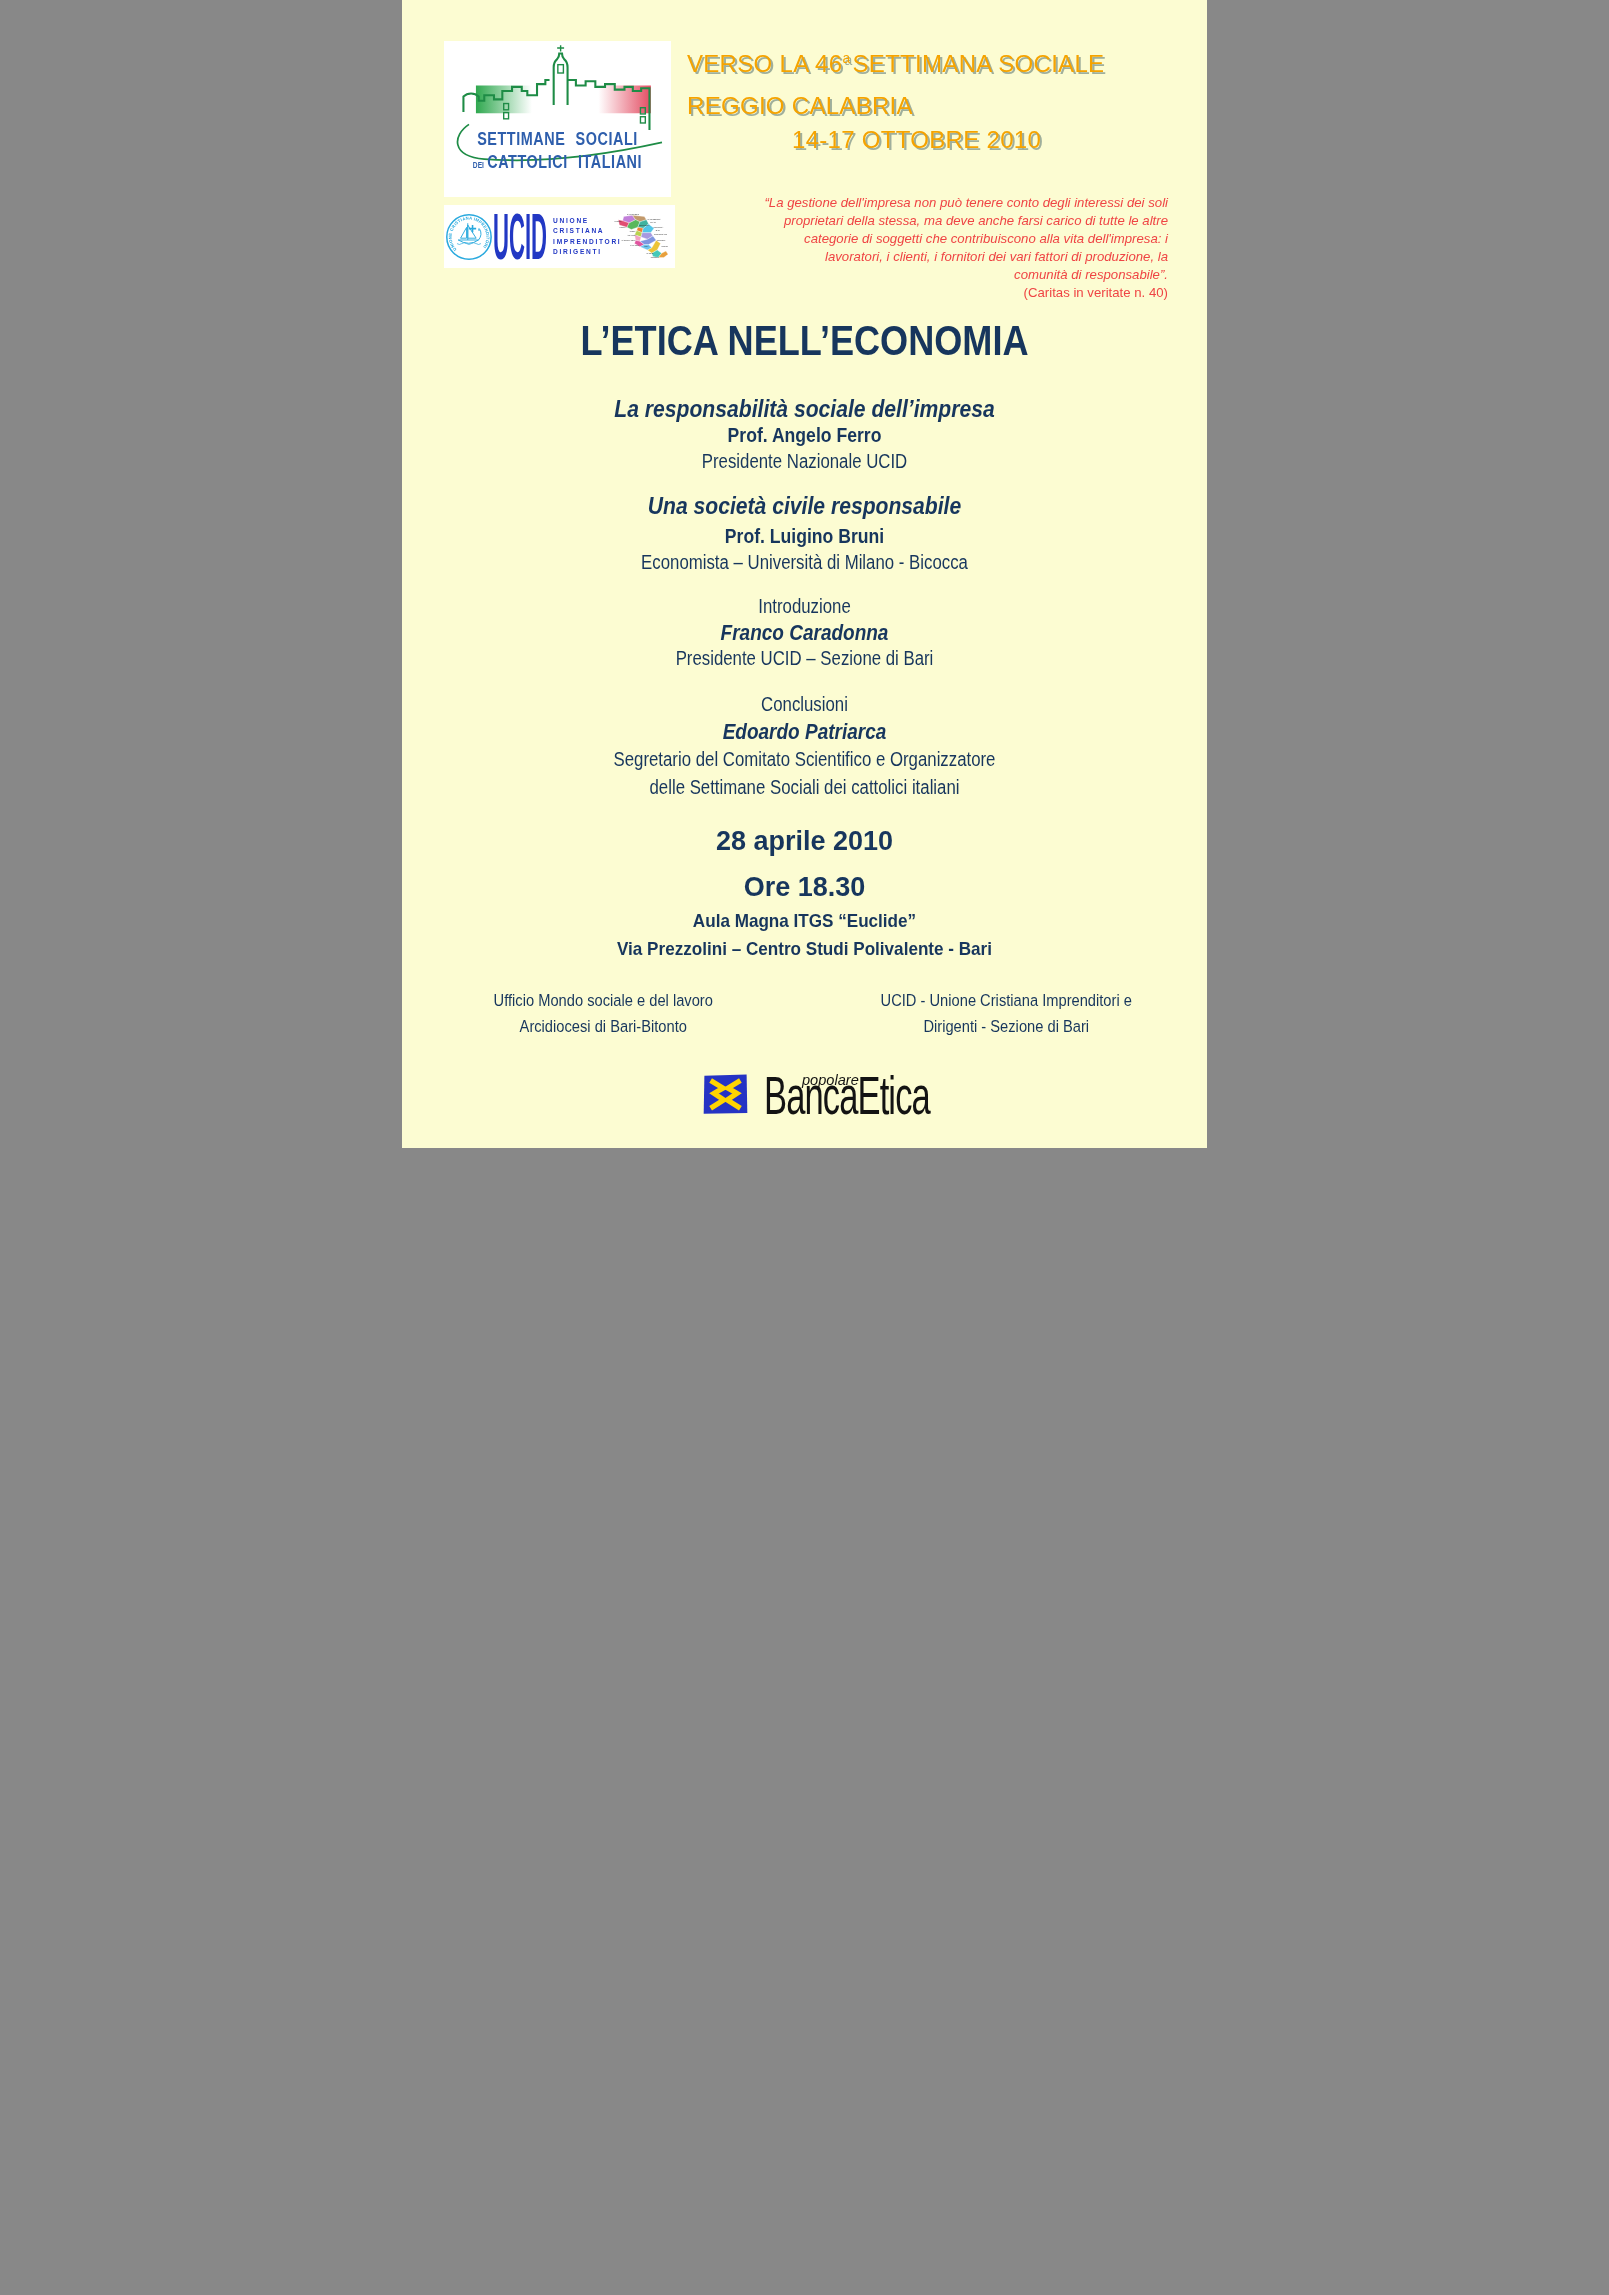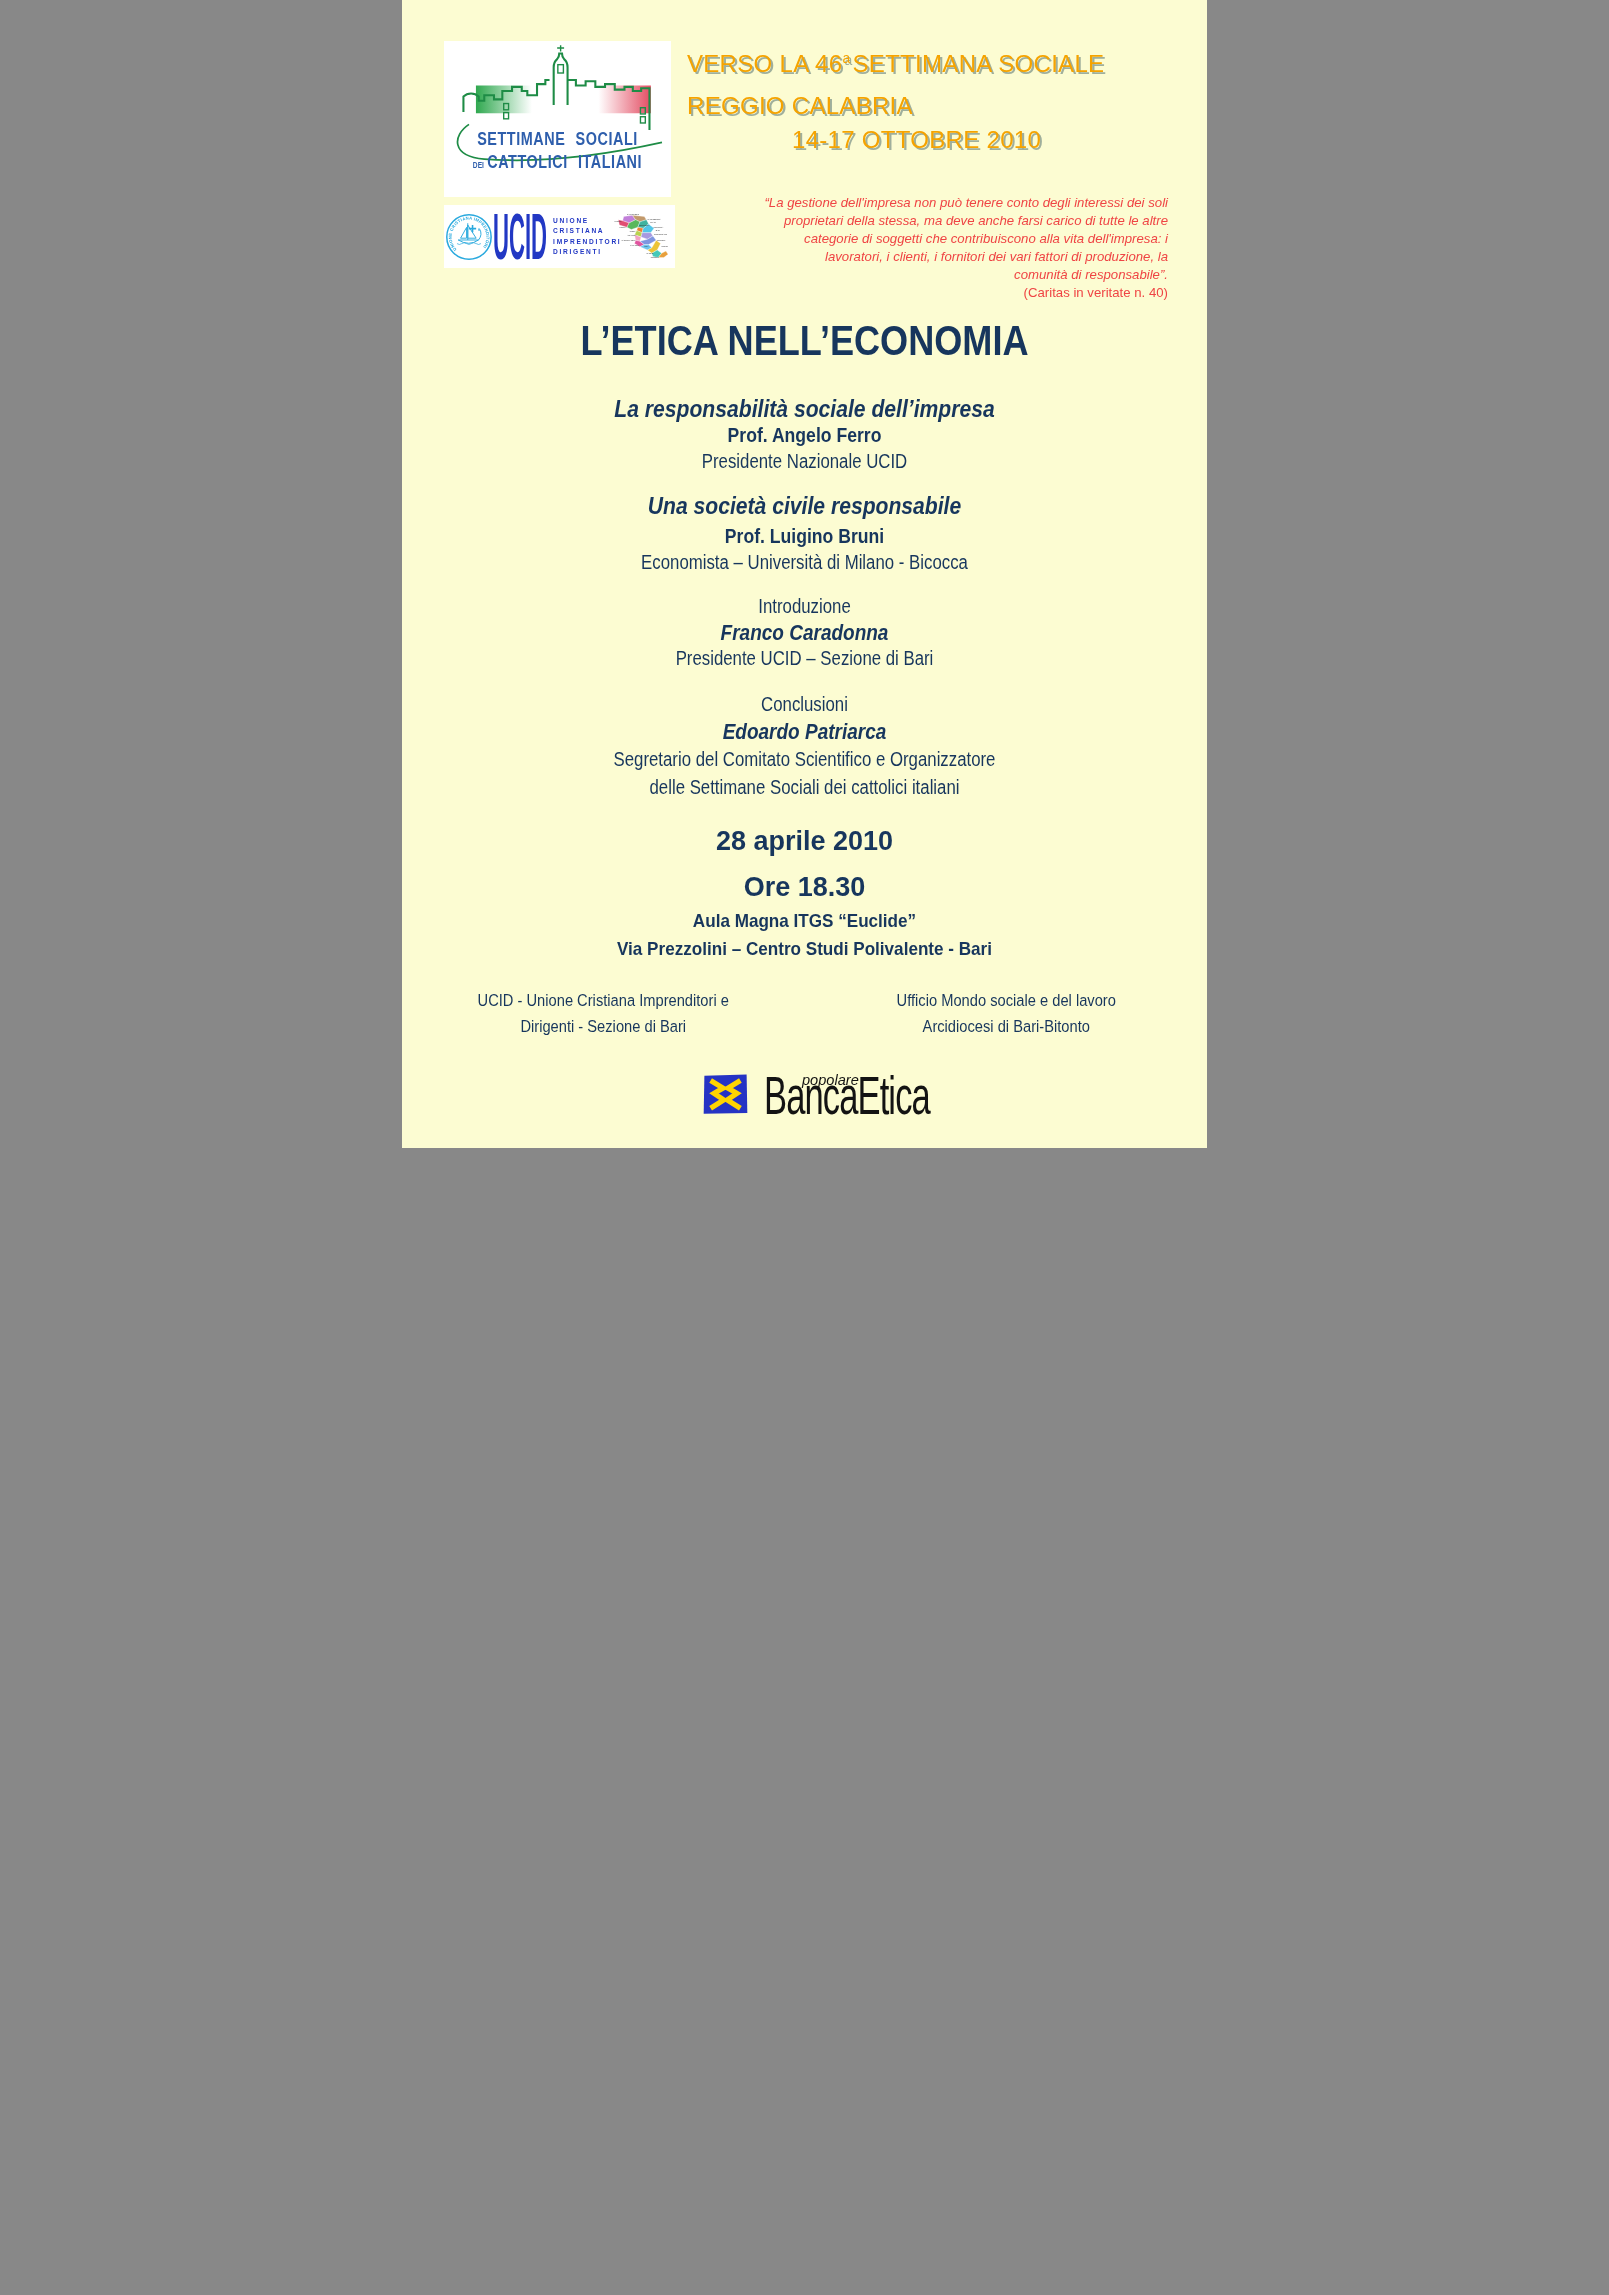--- a/index.html
+++ b/index.html
@@ -199,26 +199,26 @@
   <div class="center navy sec-role" style="top:748px;">Segretario del Comitato Scientifico e Organizzatore</div>
   <div class="center navy sec-role" style="top:776px;">delle Settimane Sociali dei cattolici italiani</div>
 
   <div class="center navy big" style="top:826px;">28 aprile 2010</div>
   <div class="center navy big" style="top:872px;">Ore 18.30</div>
   <div class="center navy venue" style="top:910px;">Aula Magna ITGS “Euclide”</div>
   <div class="center navy venue" style="top:938px;">Via Prezzolini – Centro Studi Polivalente - Bari</div>
 
   <div class="orgs">
     <div class="org-col">
+      <div>Ufficio Mondo sociale e del lavoro</div>
+      <div>Arcidiocesi di Bari-Bitonto</div>
+    </div>
+    <div class="org-col">
       <div>UCID - Unione Cristiana Imprenditori e</div>
       <div>Dirigenti - Sezione di Bari</div>
-    </div>
-    <div class="org-col">
-      <div>Ufficio Mondo sociale e del lavoro</div>
-      <div>Arcidiocesi di Bari-Bitonto</div>
     </div>
   </div>
 
   <div class="banca">
     <svg class="banca-sym" viewBox="0 0 130 118">
       <path d="M4,6 L126,3 L128,114 L2,116 Z" fill="#2533C4"></path>
       <g stroke="#FFD400" stroke-width="15" fill="none" stroke-linejoin="miter" stroke-linecap="butt">
         <path d="M22,20 L58,42 L32,57 L60,76 L22,100"></path>
         <path d="M108,20 L72,42 L98,57 L70,76 L108,100"></path>
       </g>

